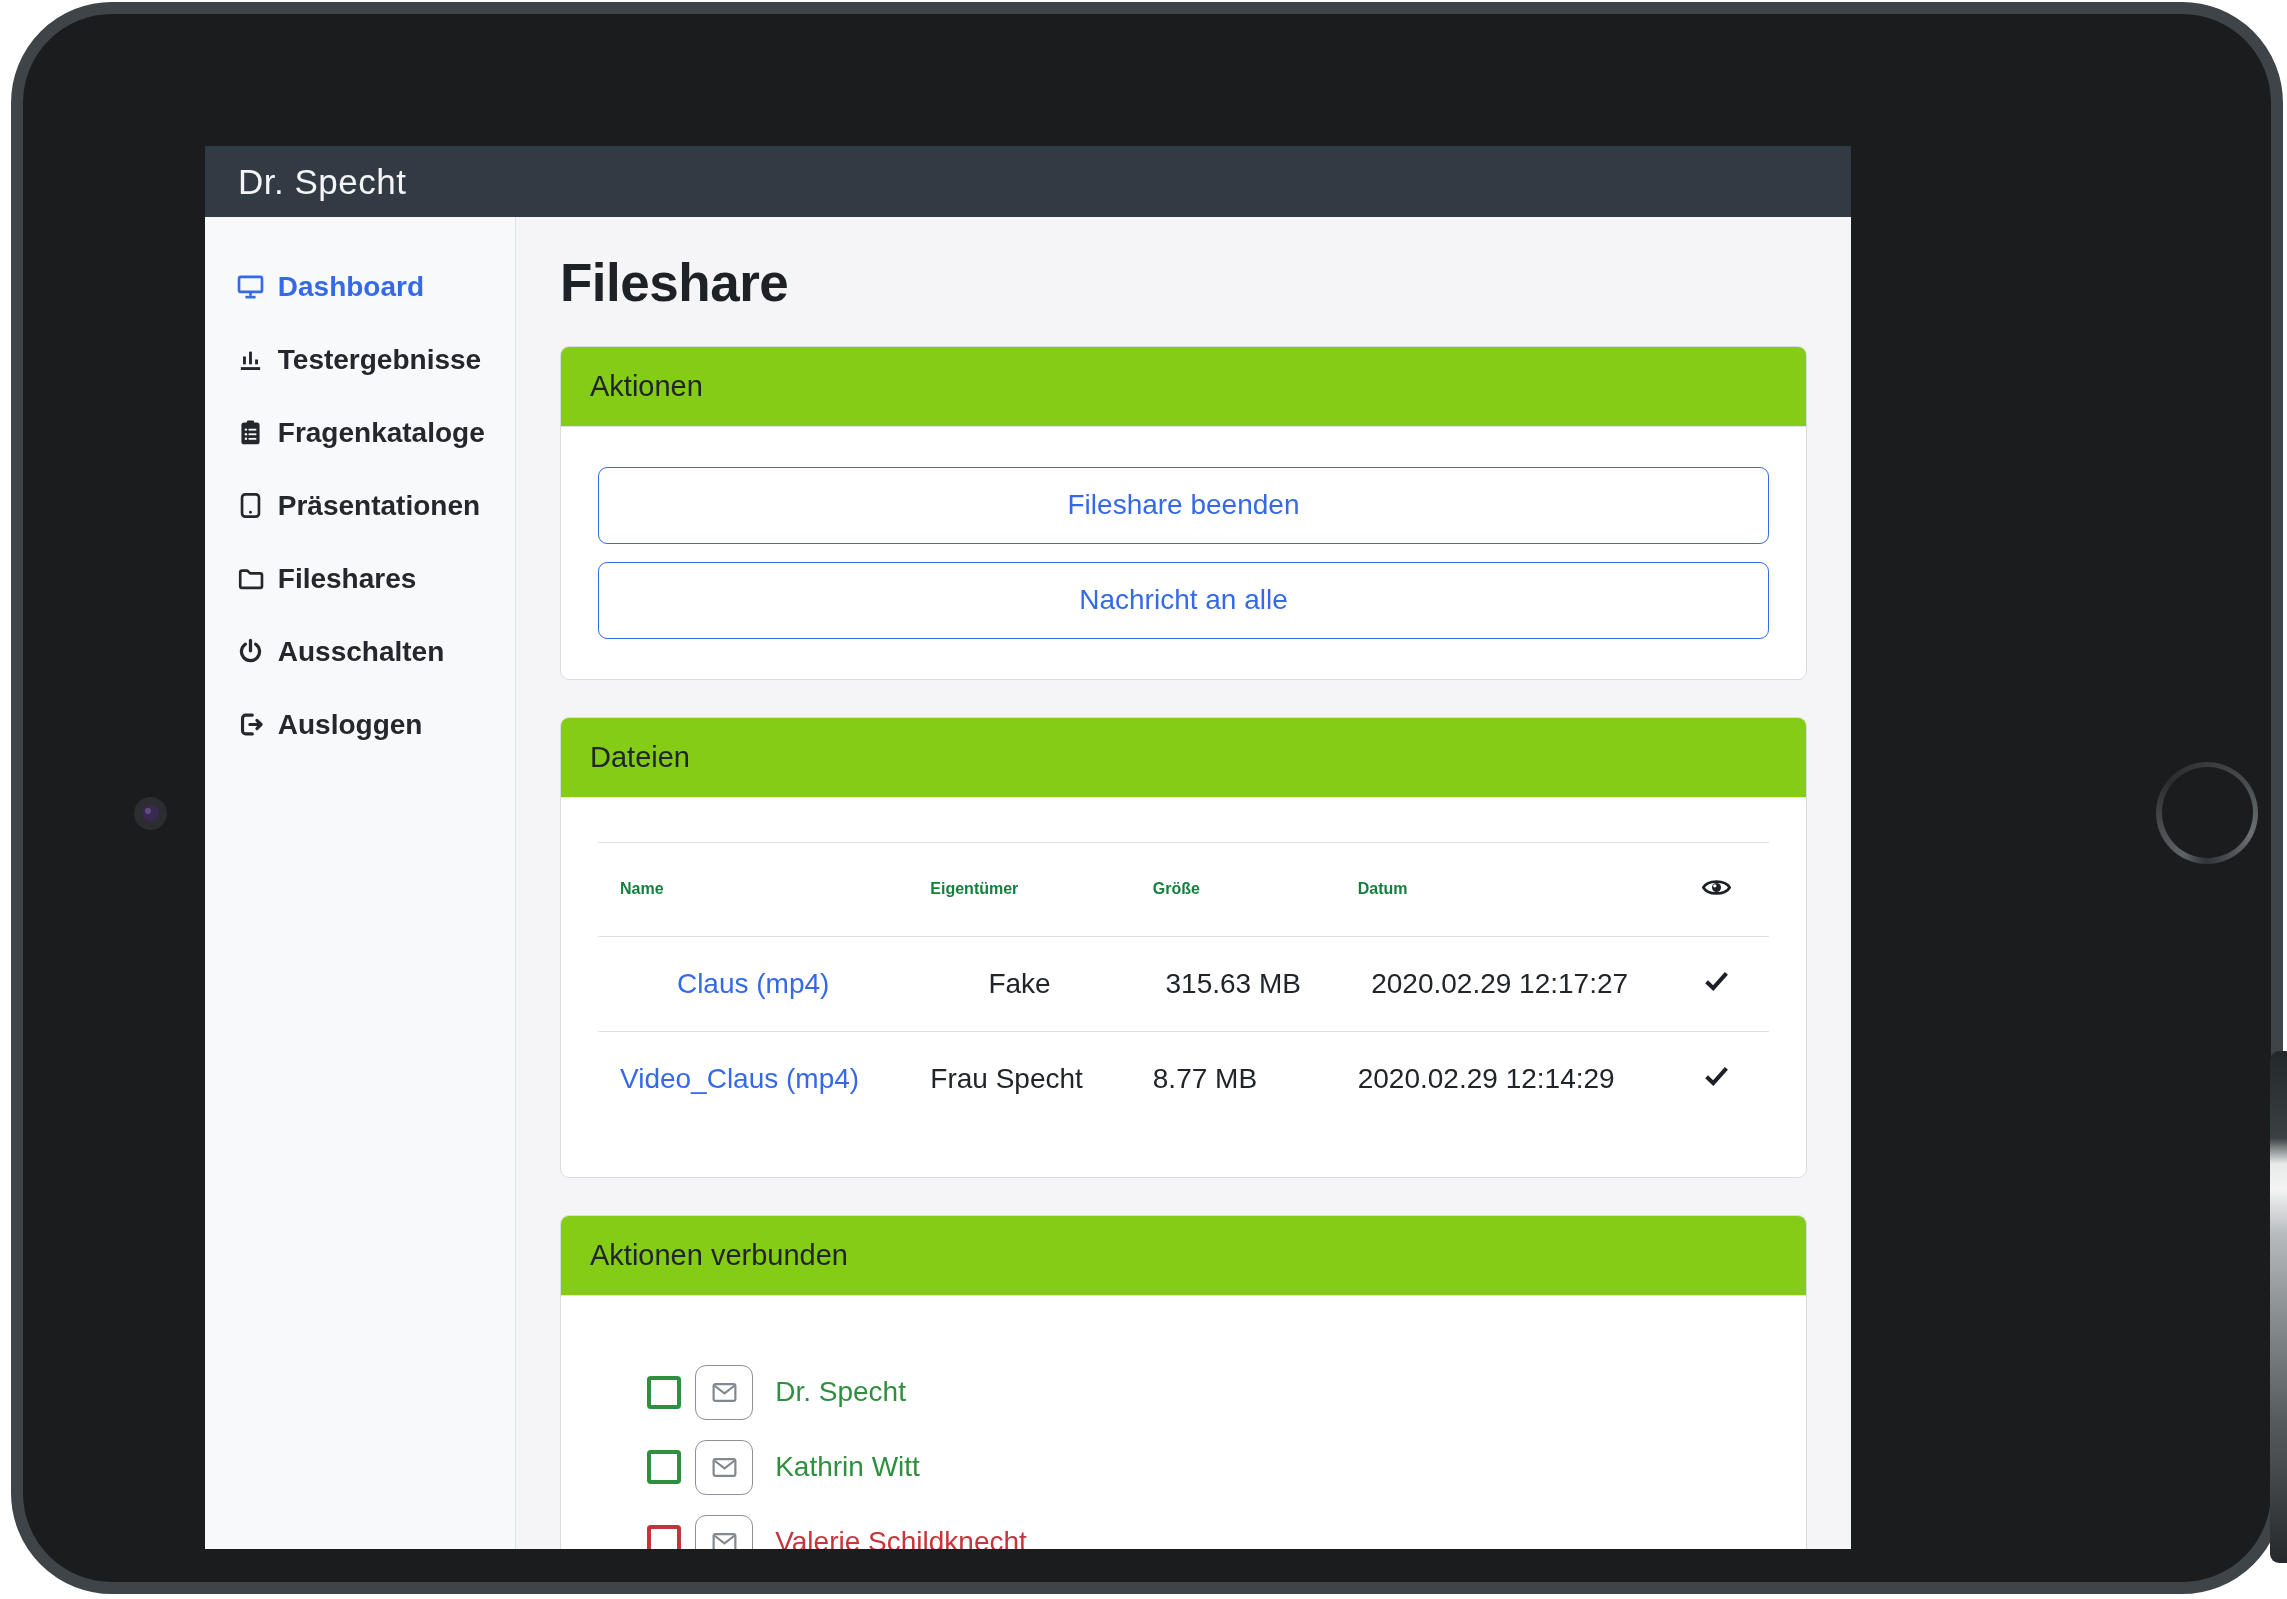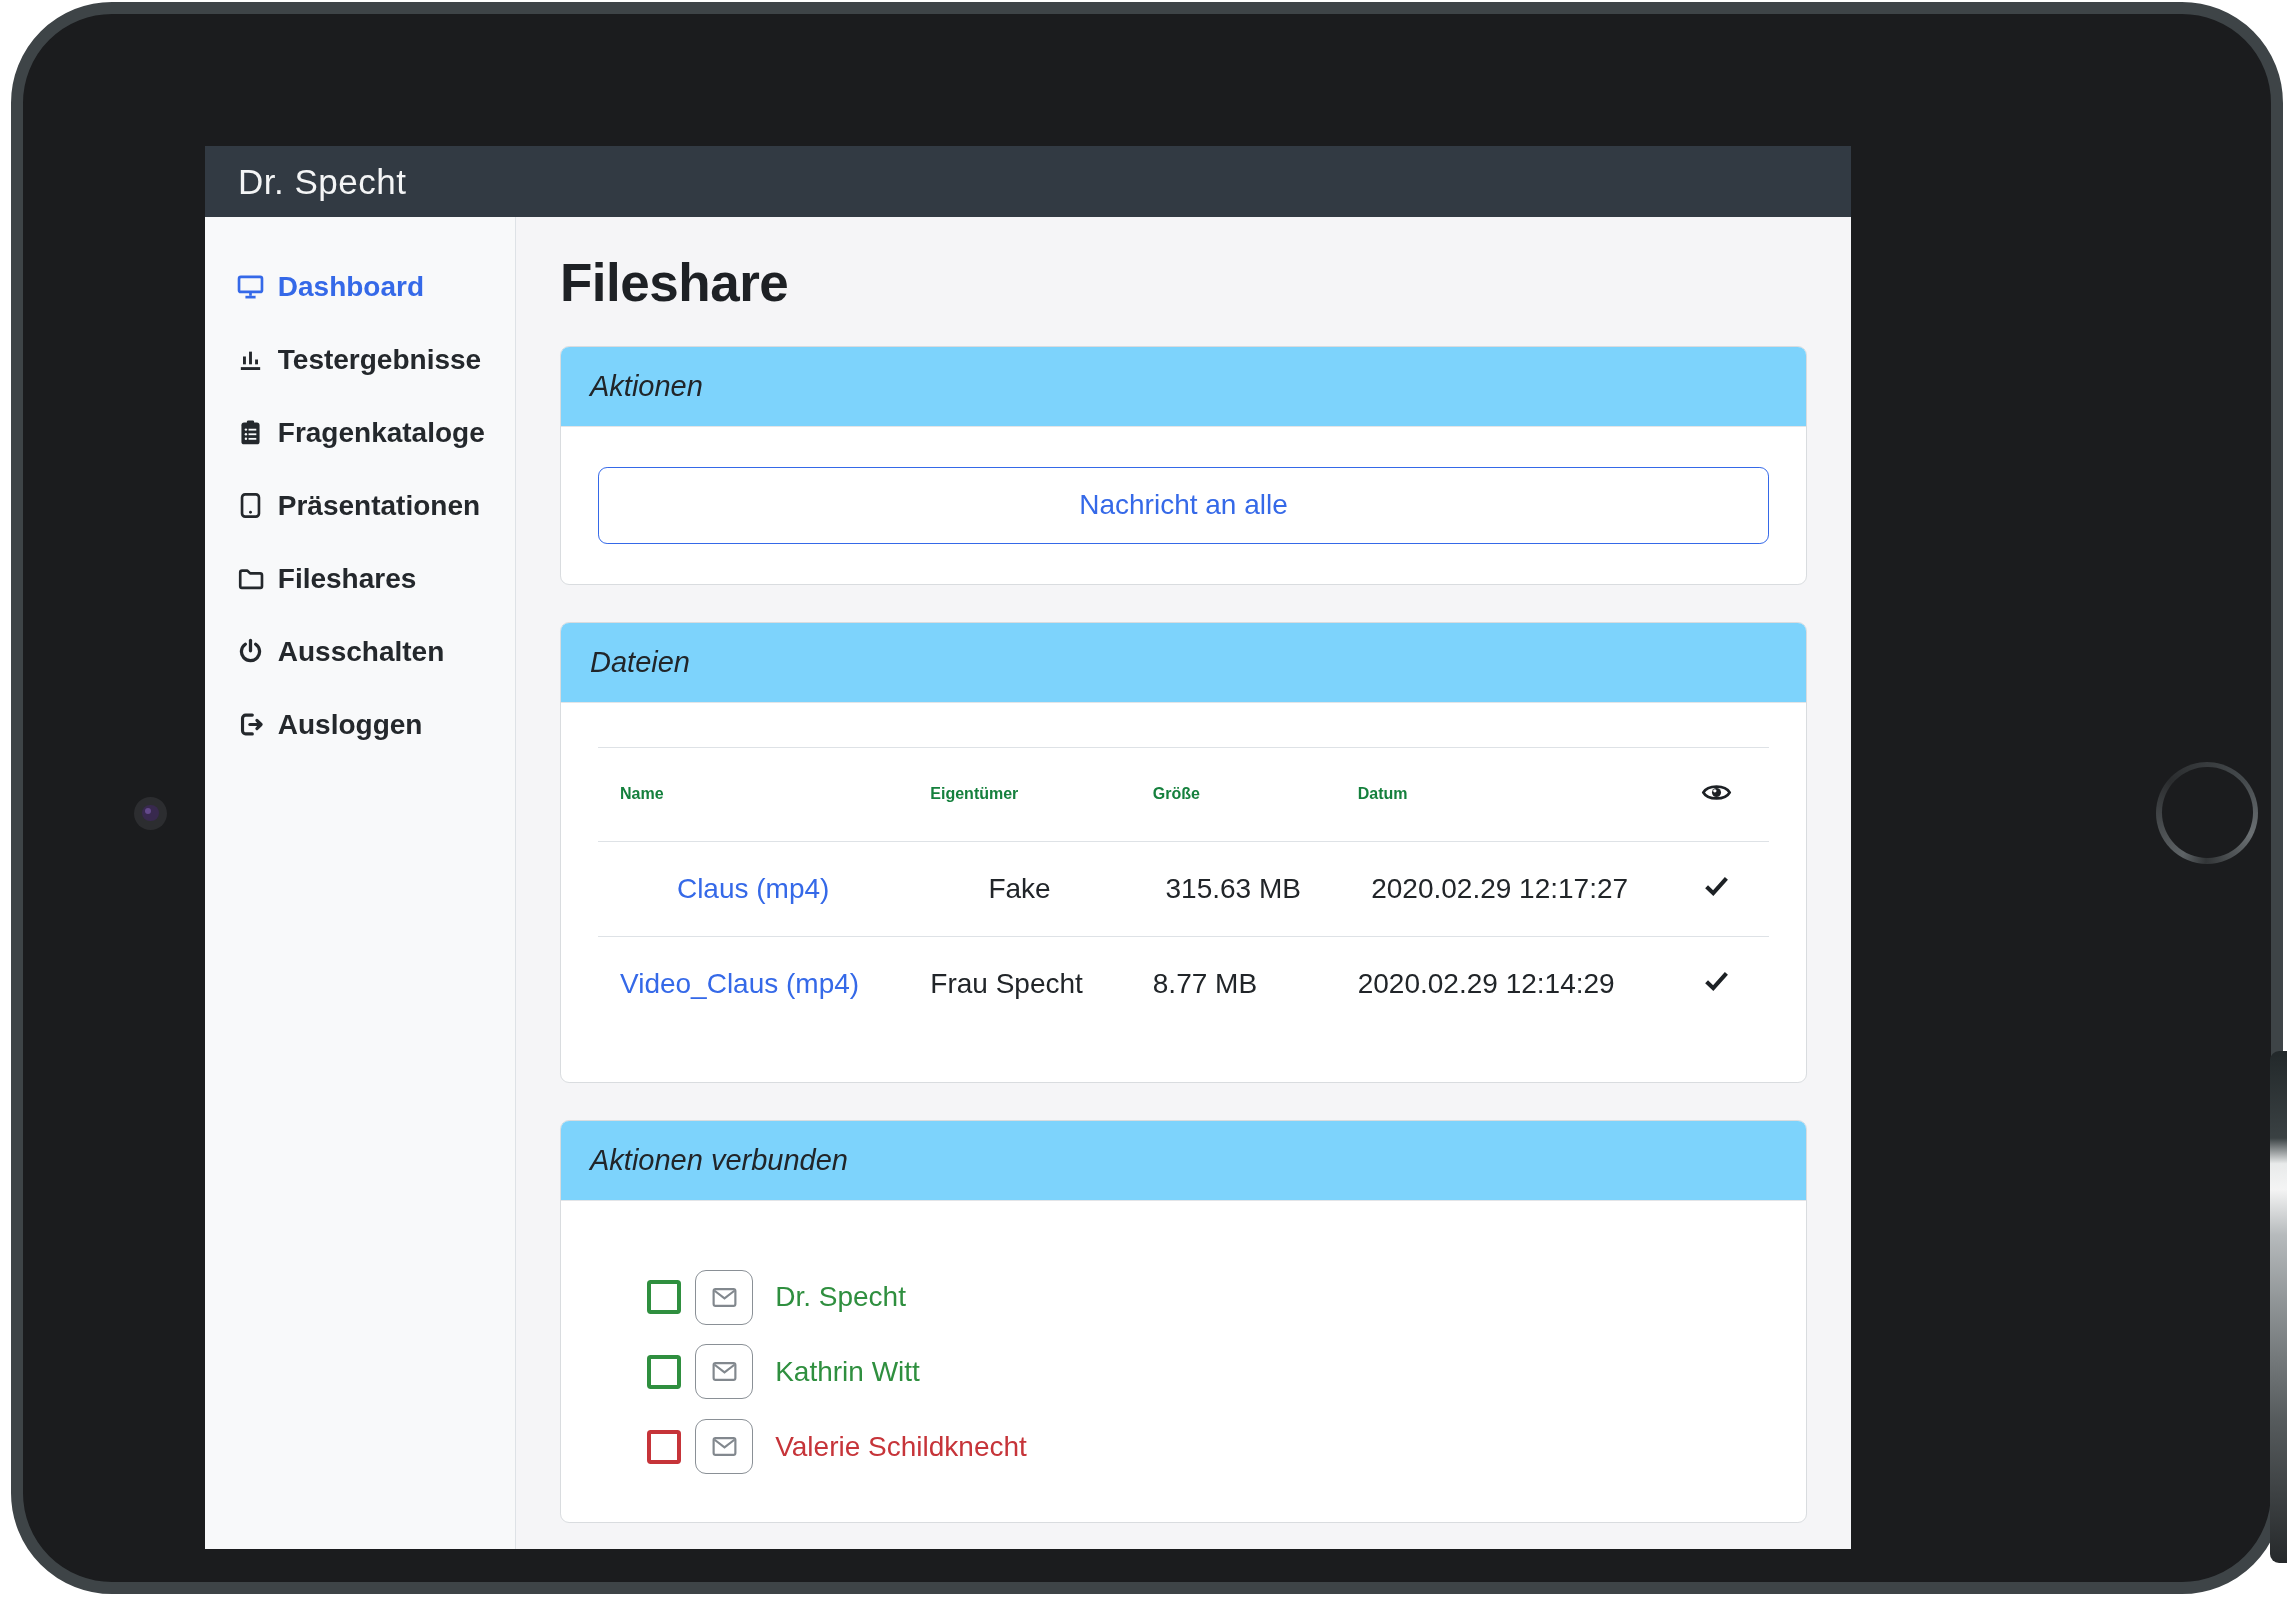--- a/index.html
+++ b/index.html
@@ -59,21 +59,21 @@
   .sidebar-item .ic{width:29px;height:29px;flex:0 0 29px;}
   .sidebar-item .lbl{font-size:28px;}
   .sidebar-item.active{color:#3569e8;}
   
   .content{flex:1;padding:27.4px 44px 0 44px;box-sizing:border-box;background:#f5f5f7;overflow:hidden;}
   .page-title{font-size:53px;font-weight:600;color:#1e2125;margin:7.3px 0 33px 0;letter-spacing:-0.5px;}
   .card{
     background:#ffffff;border:0.9px solid #d9dcdf;border-radius:9.1px;margin-bottom:37px;overflow:hidden;
   }
   .card-header{
-    background:#7dd3fc;border-bottom:0.9px solid #e3e5e8;padding:23px 29px;font-size:29px;color:#212529;font-style:italic;
+    background:#84cc16;border-bottom:0.9px solid #e3e5e8;padding:23px 29px;font-size:29px;color:#212529;
   }
   .card-body{padding:40px 37px;}
   
   .btn-outline{
     display:block;width:100%;box-sizing:border-box;height:77px;margin-bottom:18.3px;
     background:#ffffff;border:1.8px solid #3569e8;border-radius:9.1px;
     color:#3569e8;font-size:28px;font-family:inherit;cursor:pointer;
   }
   .btn-outline:last-child{margin-bottom:0;}
   
@@ -217,20 +217,21 @@
 
     </nav>
 
     <main class="content">
 
       <h1 class="page-title">Fileshare</h1>
 
       <section class="card">
         <div class="card-header">Aktionen</div>
         <div class="card-body">
+          <button class="btn-outline">Fileshare beenden</button>
           <button class="btn-outline">Nachricht an alle</button>
         </div>
       </section>
 
       <section class="card">
         <div class="card-header">Dateien</div>
         <div class="card-body files">
           <table class="files-table">
             <thead>
               <tr>

